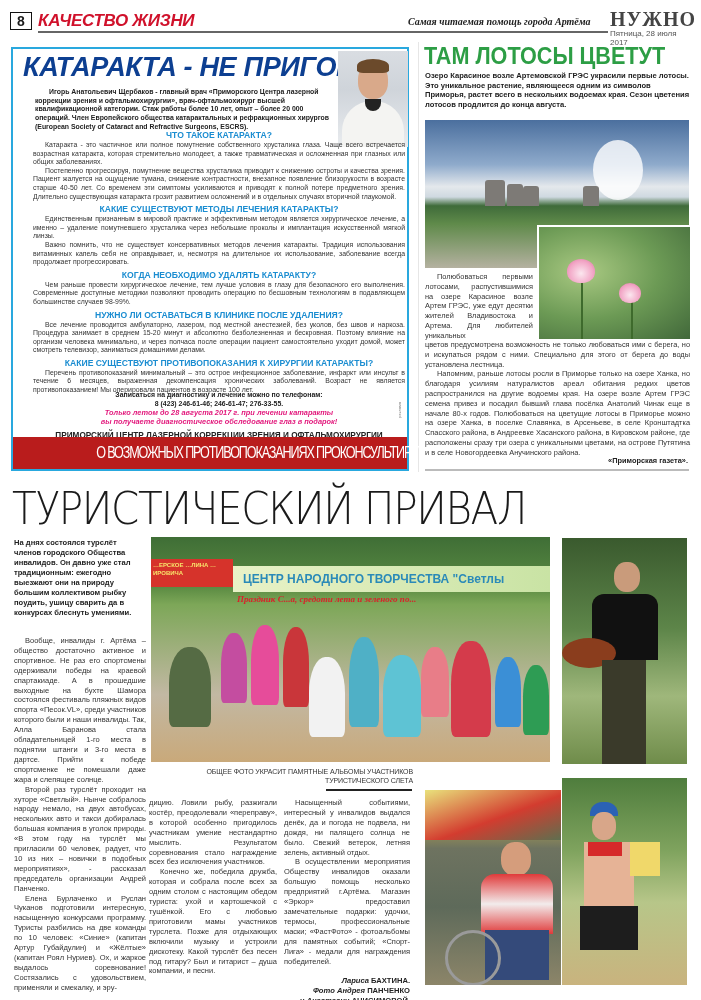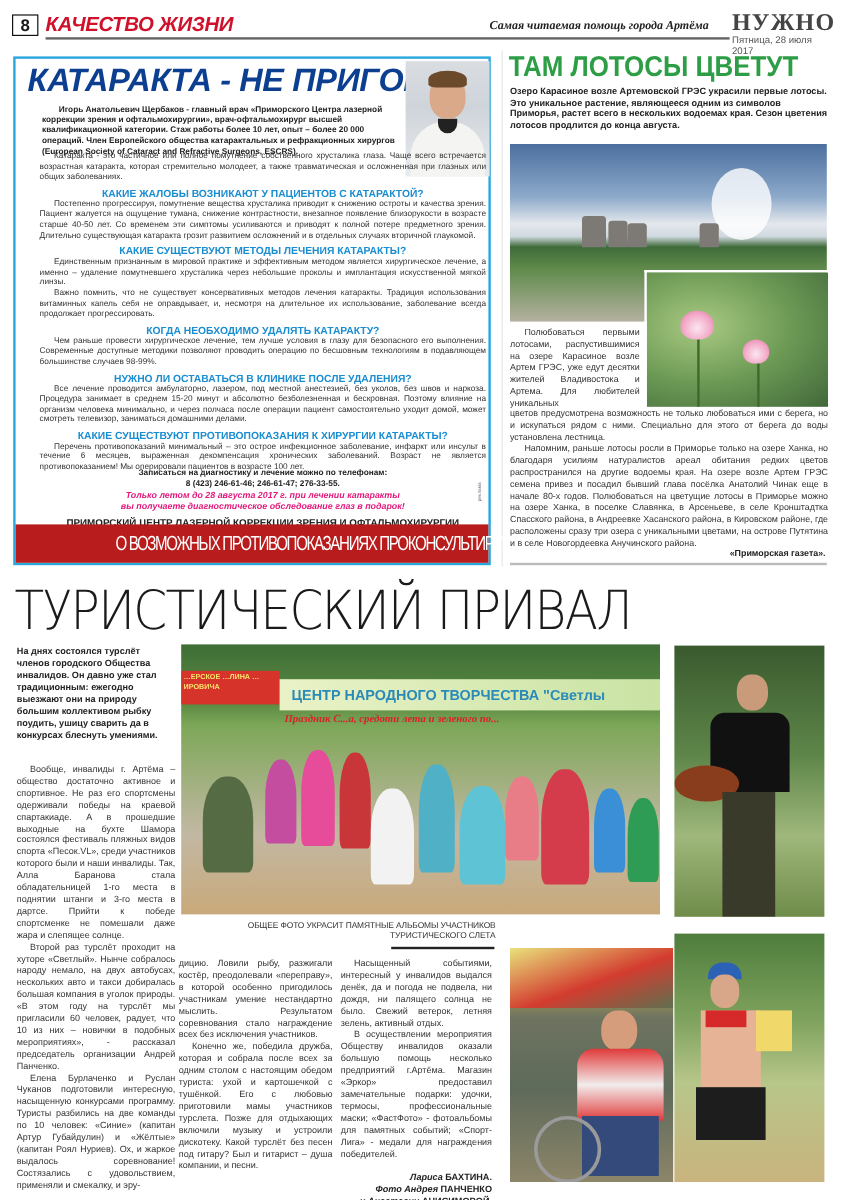--- a/index.html
+++ b/index.html
@@ -93,22 +93,22 @@
   <div class="ad-title">КАТАРАКТА - НЕ ПРИГОВОР</div>
   <div class="ad-photo">
     <div class="coat"></div>
     <div class="neck"></div>
     <div class="head"></div>
     <div class="hair"></div>
   </div>
   <div class="ad-bio">Игорь Анатольевич Щербаков - главный врач «Приморского Центра лазерной коррекции зрения и офтальмохирургии», врач-офтальмохирург высшей квалификационной категории. Стаж работы более 10 лет, опыт – более 20 000 операций. Член Европейского общества катарактальных и рефракционных хирургов (European Society of Cataract and Refractive Surgeons, ESCRS).</div>
 
   <div class="ad-body">
+    <div class="q">ЧТО ТАКОЕ КАТАРАКТА?</div>
     <p class="a">Катаракта - это частичное или полное помутнение собственного хрусталика глаза. Чаще всего встречается возрастная катаракта, которая стремительно молодеет, а также травматическая и осложненная при глазных или общих заболеваниях.</p>
-    <div class="q">КАКИЕ ЖАЛОБЫ ВОЗНИКАЮТ У ПАЦИЕНТОВ С КАТАРАКТОЙ?</div>
     <p class="a">Постепенно прогрессируя, помутнение вещества хрусталика приводит к снижению остроты и качества зрения. Пациент жалуется на ощущение тумана, снижение контрастности, внезапное появление близорукости в возрасте старше 40-50 лет. Со временем эти симптомы усиливаются и приводят к полной потере предметного зрения. Длительно существующая катаракта грозит развитием осложнений и в отдельных случаях вторичной глаукомой.</p>
     <div class="q">КАКИЕ СУЩЕСТВУЮТ МЕТОДЫ ЛЕЧЕНИЯ КАТАРАКТЫ?</div>
     <p class="a">Единственным признанным в мировой практике и эффективным методом является хирургическое лечение, а именно – удаление помутневшего хрусталика через небольшие проколы и имплантация искусственной мягкой линзы.</p>
     <p class="a">Важно помнить, что не существует консервативных методов лечения катаракты. Традиция использования витаминных капель себя не оправдывает, и, несмотря на длительное их использование, заболевание всегда продолжает прогрессировать.</p>
     <div class="q">КОГДА НЕОБХОДИМО УДАЛЯТЬ КАТАРАКТУ?</div>
     <p class="a">Чем раньше провести хирургическое лечение, тем лучше условия в глазу для безопасного его выполнения. Современные доступные методики позволяют проводить операцию по бесшовным технологиям в подавляющем большинстве случаев 98-99%.</p>
     <div class="q">НУЖНО ЛИ ОСТАВАТЬСЯ В КЛИНИКЕ ПОСЛЕ УДАЛЕНИЯ?</div>
     <p class="a">Все лечение проводится амбулаторно, лазером, под местной анестезией, без уколов, без швов и наркоза. Процедура занимает в среднем 15-20 минут и абсолютно безболезненная и бескровная. Поэтому влияние на организм человека минимально, и через полчаса после операции пациент самостоятельно уходит домой, может смотреть телевизор, заниматься домашними делами.</p>
     <div class="q">КАКИЕ СУЩЕСТВУЮТ ПРОТИВОПОКАЗАНИЯ К ХИРУРГИИ КАТАРАКТЫ?</div>
     <p class="a">Перечень противопоказаний минимальный – это острое инфекционное заболевание, инфаркт или инсульт в течение 6 месяцев, выраженная декомпенсация хронических заболеваний. Возраст не является противопоказанием! Мы оперировали пациентов в возрасте 100 лет.</p>

